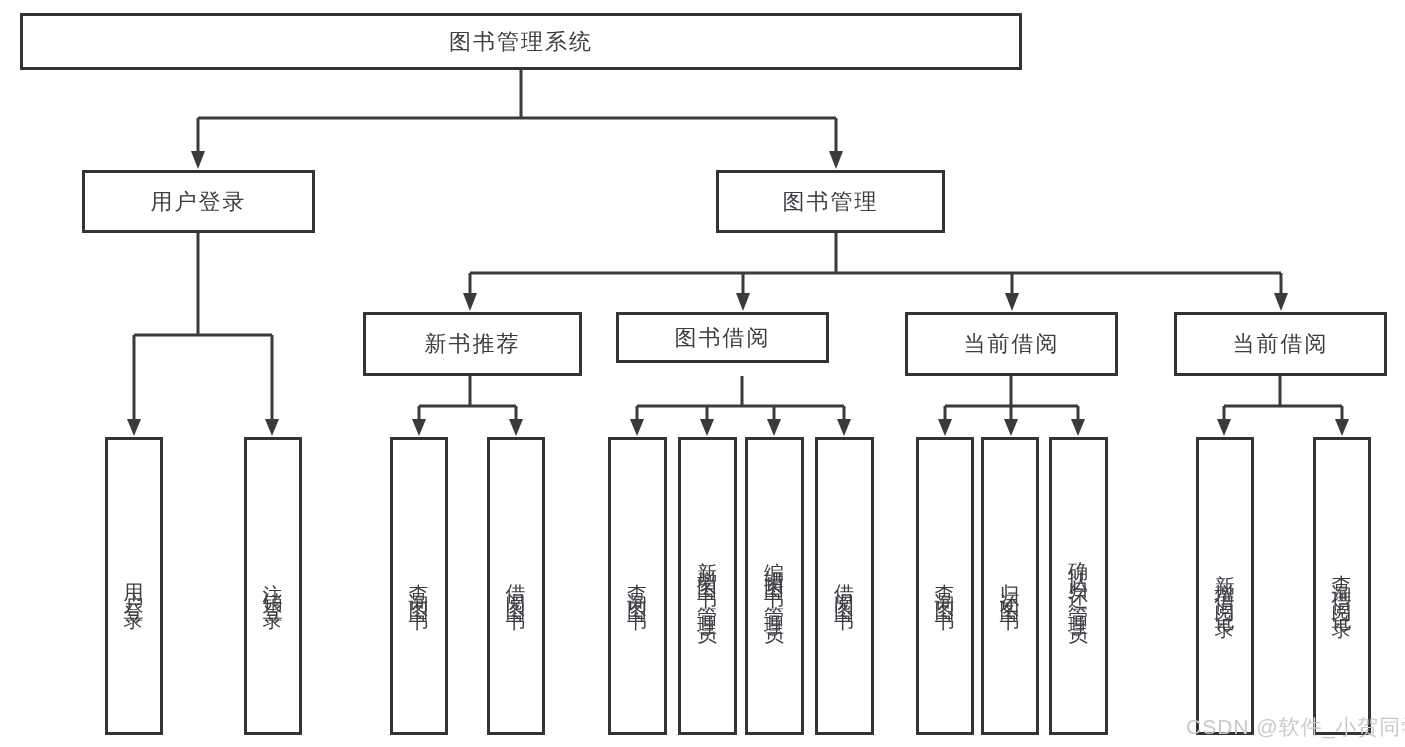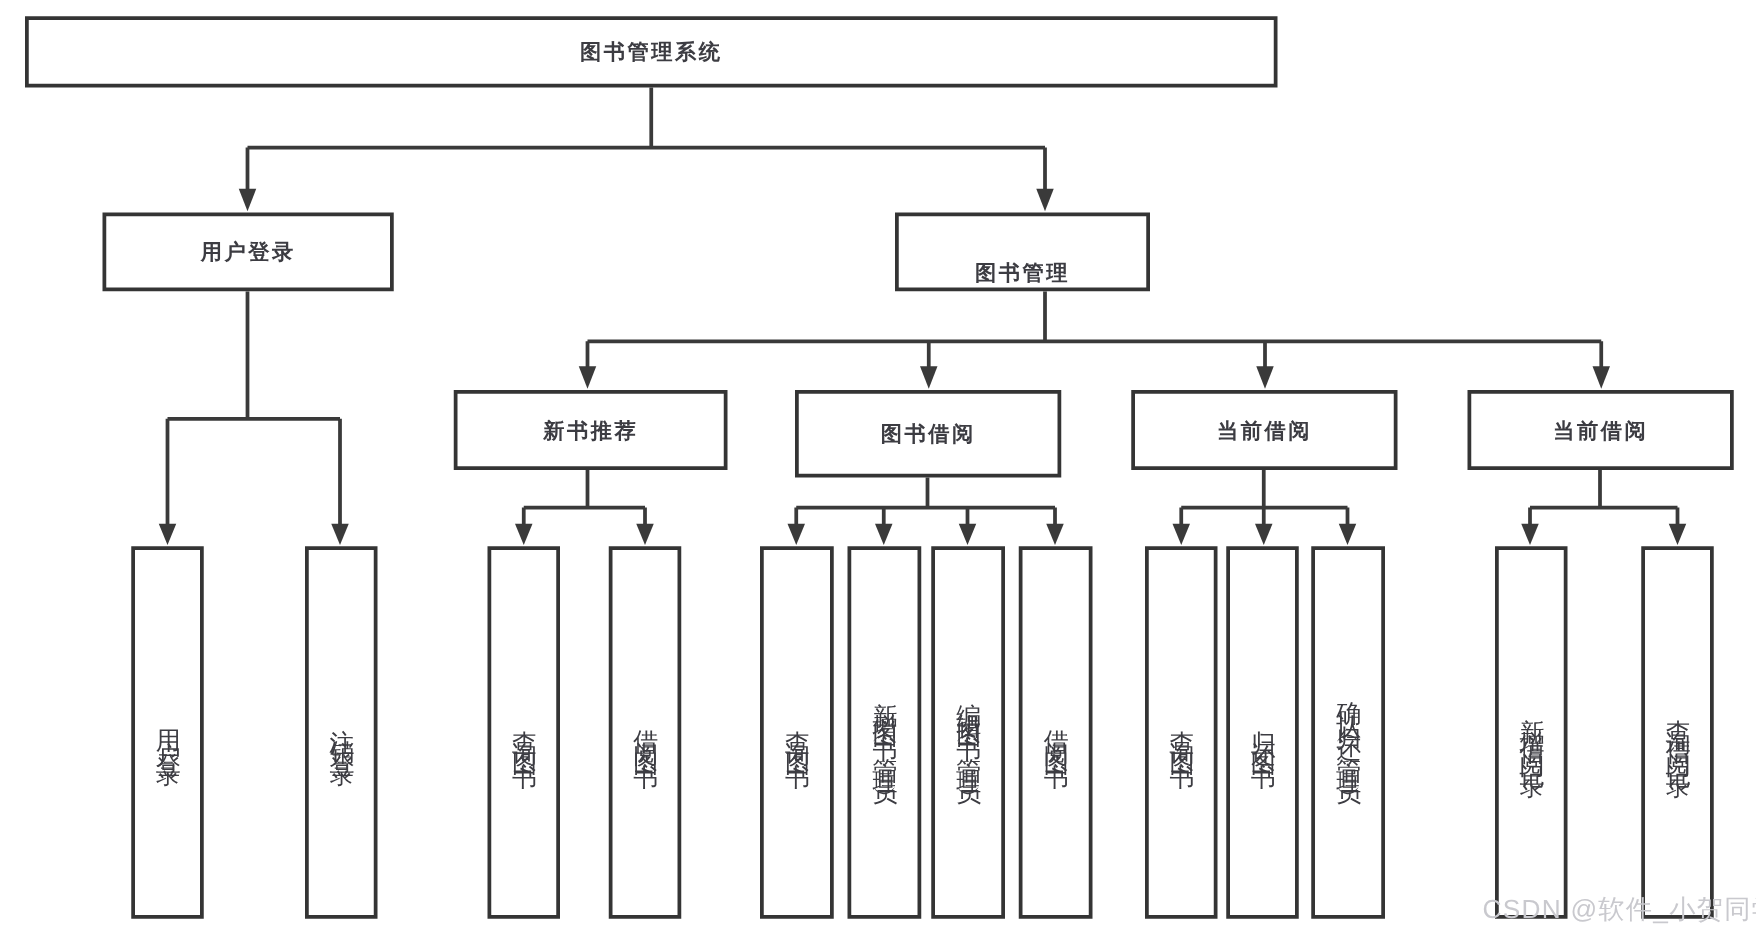--- a/index.html
+++ b/index.html
@@ -19,24 +19,23 @@
     overflow: hidden;
   }
   .node {
     position: absolute;
     border: 3px solid var(--border);
     background: #fff;
     display: flex;
     align-items: center;
     justify-content: center;
     color: var(--text);
-    font-size: 17px;
+    font-size: 22px;
     letter-spacing: 2px;
     z-index: 2;
-    font-weight: bold;
   }
   .vnode {
     position: absolute;
     border: 3px solid var(--border);
     background: #fff;
     display: flex;
     align-items: center;
     justify-content: center;
     color: var(--text);
     font-size: 20px;
@@ -118,28 +117,28 @@
     </g>
   </svg>
 
   <div class="node" style="left:20px; top:13px; width:1002px; height:57px;">
     <span>图书管理系统</span>
   </div>
 
   <div class="node" style="left:82px; top:170px; width:233px; height:63px;">
     <span>用户登录</span>
   </div>
-  <div class="node" style="left:716px; top:170px; width:204px; height:63px;align-items:flex-end;">
+  <div class="node" style="left:716px; top:170px; width:229px; height:63px;">
     <span>图书管理</span>
   </div>
 
   <div class="node" style="left:363px; top:312px; width:219px; height:64px;">
     <span>新书推荐</span>
   </div>
-  <div class="node" style="left:636px; top:312px; width:213px; height:70px;">
+  <div class="node" style="left:616px; top:312px; width:213px; height:51px;">
     <span>图书借阅</span>
   </div>
   <div class="node" style="left:905px; top:312px; width:213px; height:64px;">
     <span>当前借阅</span>
   </div>
   <div class="node" style="left:1174px; top:312px; width:213px; height:64px;">
     <span>当前借阅</span>
   </div>
 
   <div class="vnode" style="left:105px; top:437px; width:58px; height:298px;">

